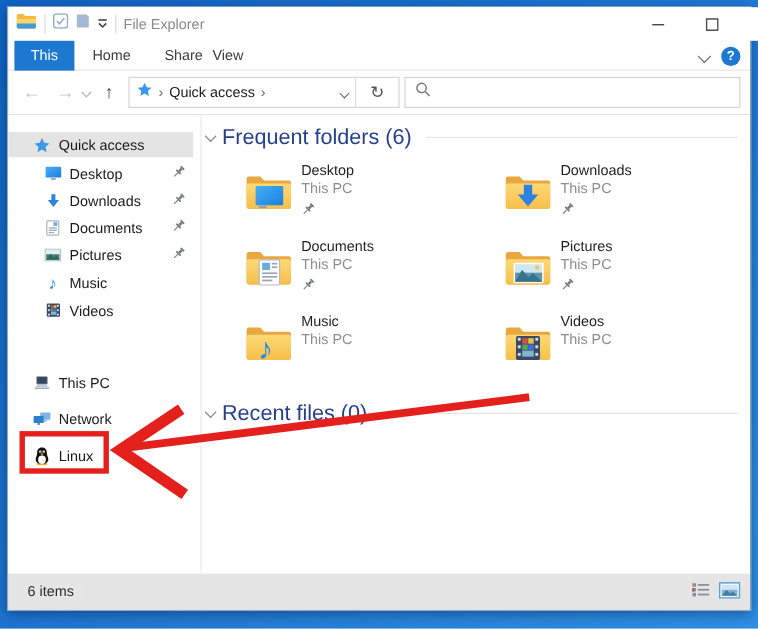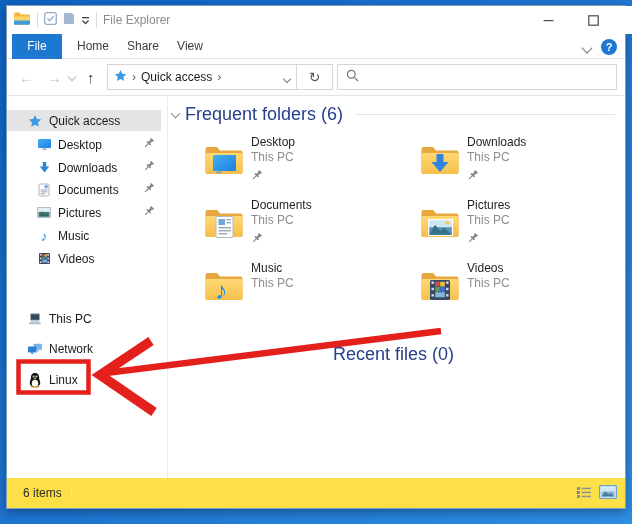--- a/index.html
+++ b/index.html
@@ -73,21 +73,21 @@
   .tile{position:absolute;width:210px;height:56px;}
   .tile svg.foldericon{position:absolute;left:0;top:8px;}
   .tile .tile-text{position:absolute;left:47px;top:0;}
   .tile-name{font-size:12px;color:#1f1f1f;line-height:15px;}
   .tile-loc{font-size:12px;color:#8d8d8d;line-height:15px;}
   .tile-pin{display:block;width:12px;height:12px;margin-top:3px;}
 
   .empty-msg{position:absolute;left:0;right:0;text-align:center;font-size:12px;color:#8a8a8a;}
 
   
-  .statusbar{position:absolute;left:0;bottom:0;width:100%;height:30px;background:#fde047;text-align:center;}
+  .statusbar{position:absolute;left:0;bottom:0;width:100%;height:30px;background:#e5e5e5;text-align:center;}
   .item-count{position:absolute;left:16px;top:0;height:30px;line-height:30px;font-size:12px;color:#2b2b2b;}
   .sb-sep{position:absolute;left:64px;top:8px;width:1px;height:14px;background:#e0e0e0;}
   .sb-views{position:absolute;right:8px;top:7px;display:flex;gap:7px;}
 
   .overlay{position:absolute;left:0;top:0;pointer-events:none;}
 </style>
 </head>
 <body>
 
 <svg width="0" height="0" style="position:absolute">
@@ -149,23 +149,23 @@
         </div>
         <div class="ctl">
           <svg width="11" height="11" viewBox="0 0 11 11">
               <path d="M1 1 L10 10 M10 1 L1 10" stroke="#4a4a4a" stroke-width="1.2"></path>
             </svg>
         </div>
       </div>
     </div>
 
     <div class="tabrow">
-      <div class="tab file">File</div>
+      <div class="tab file">This</div>
       <div class="tab" style="left:61px;width:50px;">Home</div>
-      <div class="tab" style="left:111px;width:50px;">Share</div>
+      <div class="tab" style="left:121px;width:50px;">Share</div>
       <div class="tab" style="left:161px;width:44px;">View</div>
       <div class="tabrow-right">
         <span><span class="chev"></span></span>
         <span class="help-circle">?</span>
       </div>
     </div>
 
     <div class="addressrow">
       <span class="navglyph" style="left:12px;">←</span>
       <span class="navglyph" style="left:40px;">→</span>
@@ -495,21 +495,21 @@
             <rect x="15.2" y="18" width="4.6" height="4.6" fill="#58a45a"></rect>
               <rect x="20.2" y="18" width="4.6" height="4.6" fill="#3f6fd9"></rect>
             <rect x="15.2" y="23.2" width="9.6" height="5" fill="#7fb7d4"></rect>
           </svg>
           <div class="tile-text">
             <div class="tile-name">Videos</div>
             <div class="tile-loc">This PC</div>
           </div>
         </div>
 
-        <div class="group-header" style="top:238px;flex-direction:column;">
+        <div class="group-header" style="top:238px;">
           <span class="gh-chev"></span>
           <span class="gh-label">Recent files (0)</span>
           <span class="gh-rule"></span>
         </div>
 
       </div>
     </div>
 
     <div class="statusbar">
       <span class="item-count">6 items</span>

